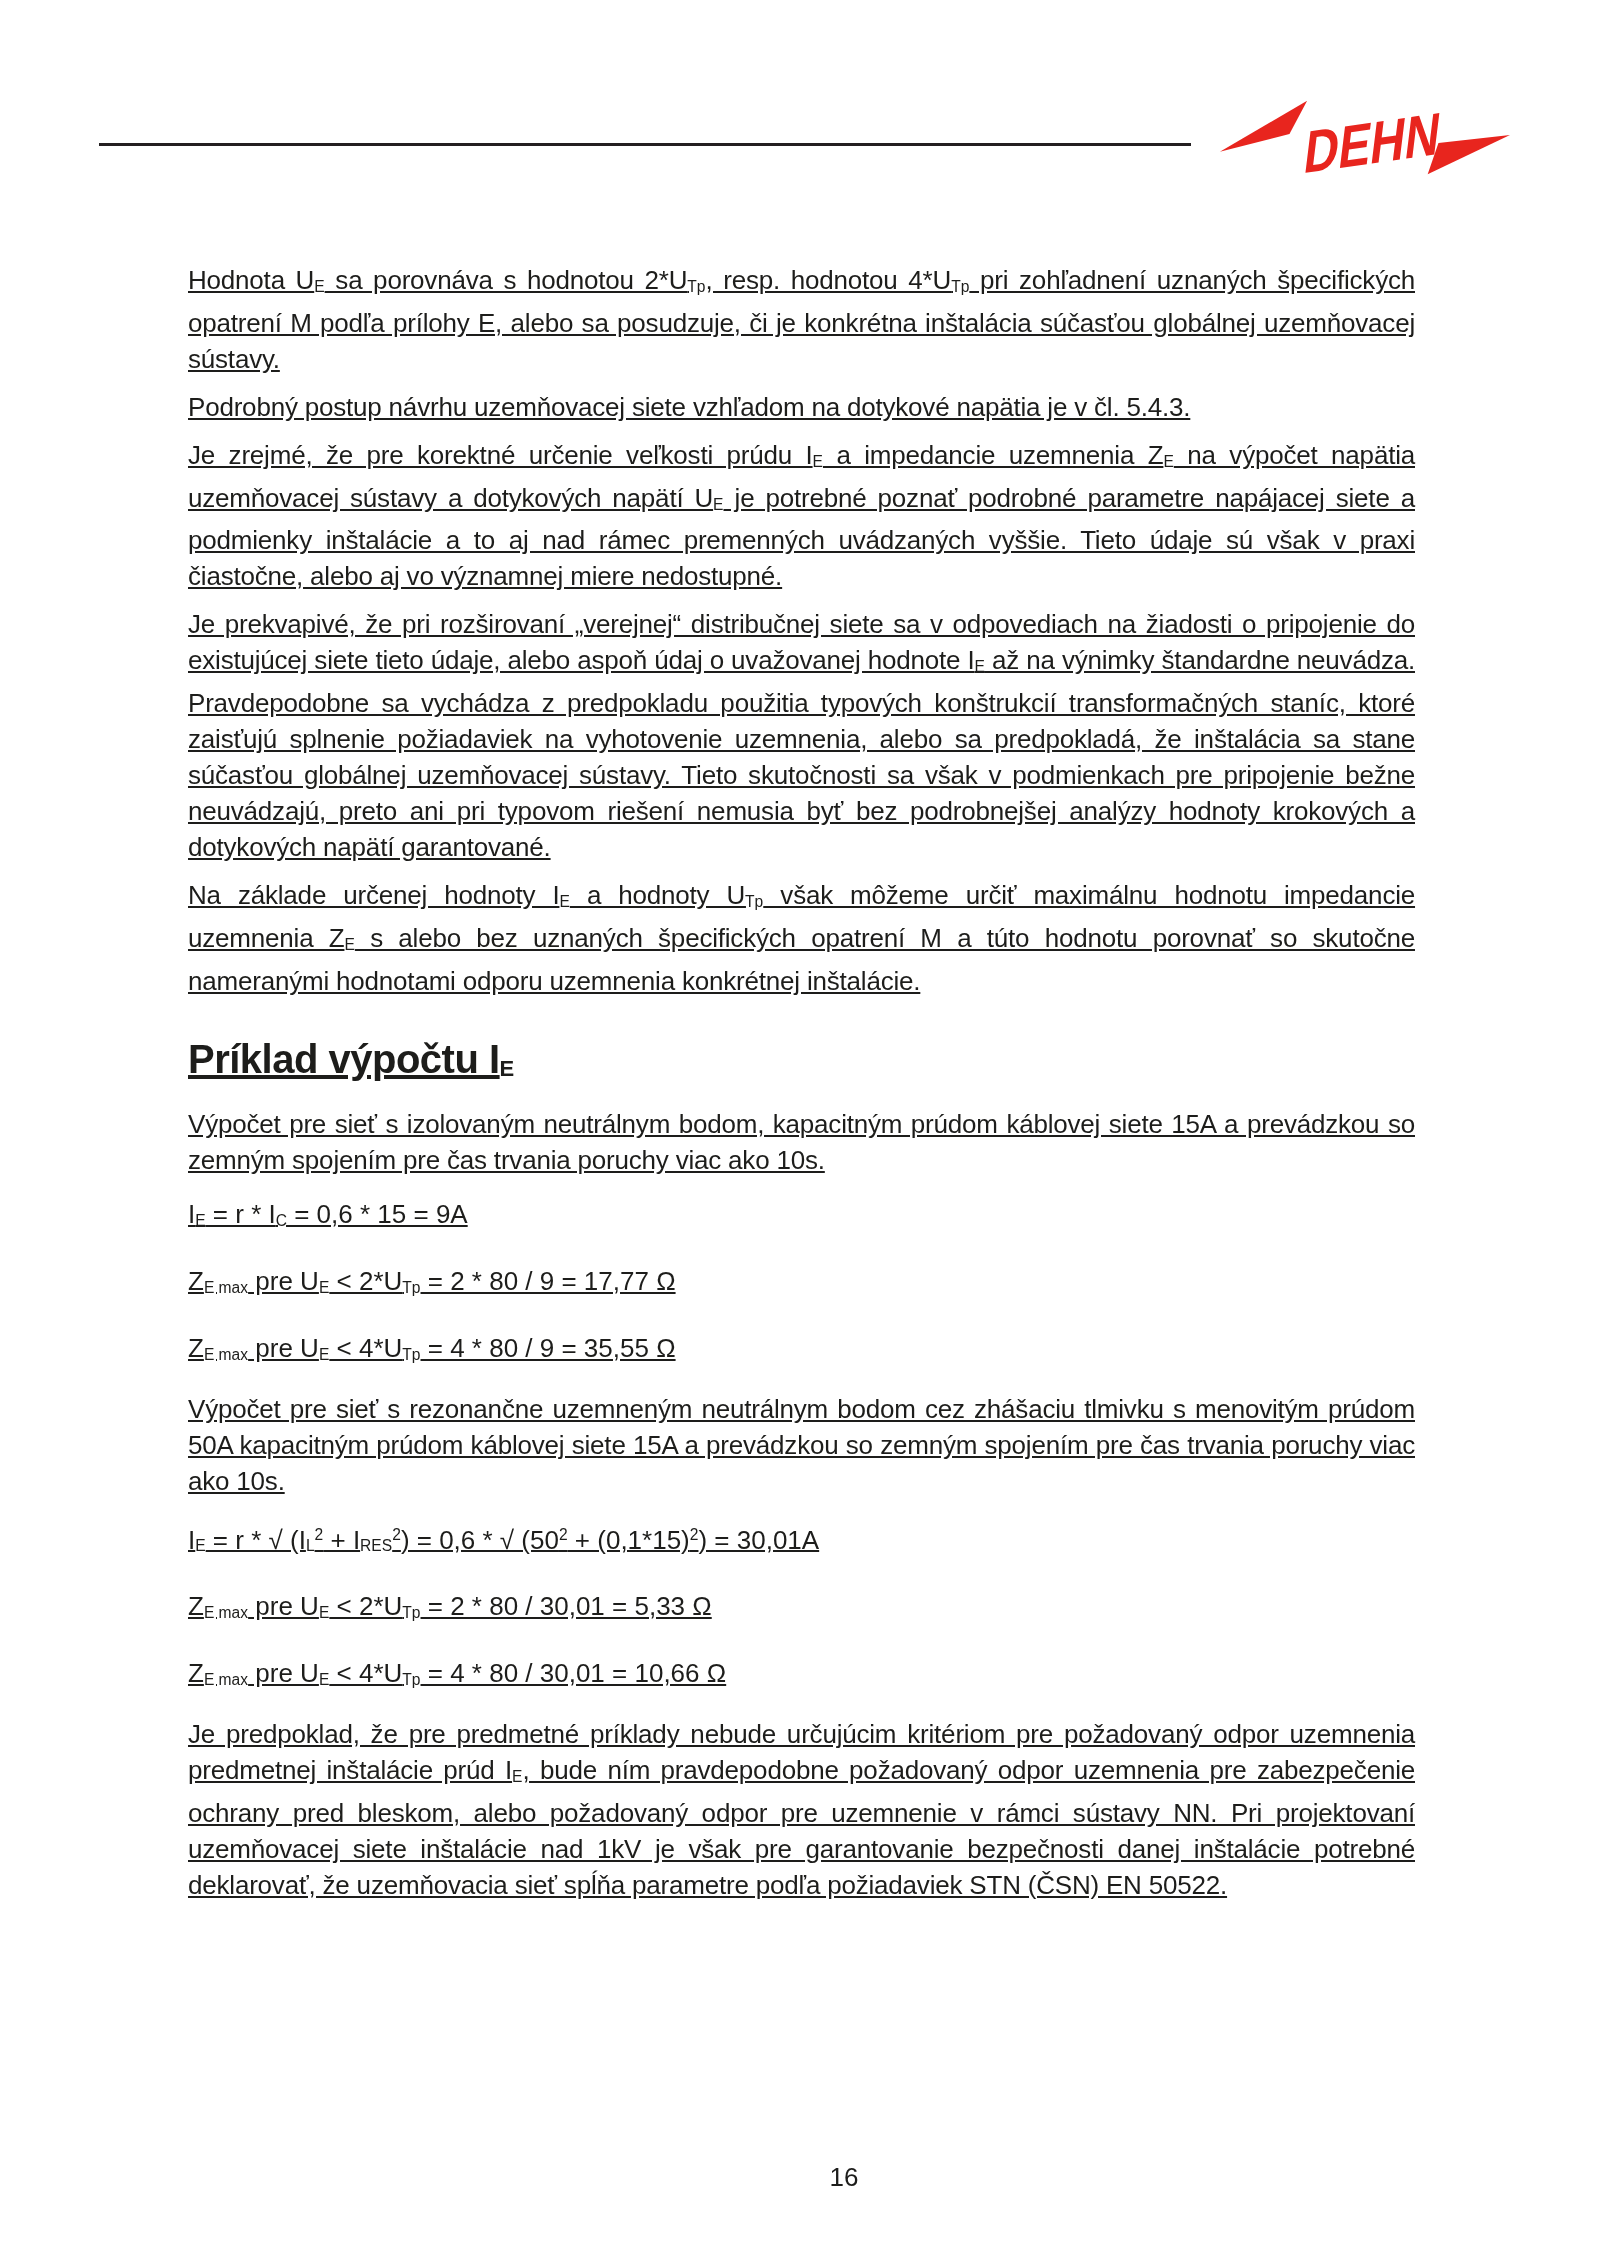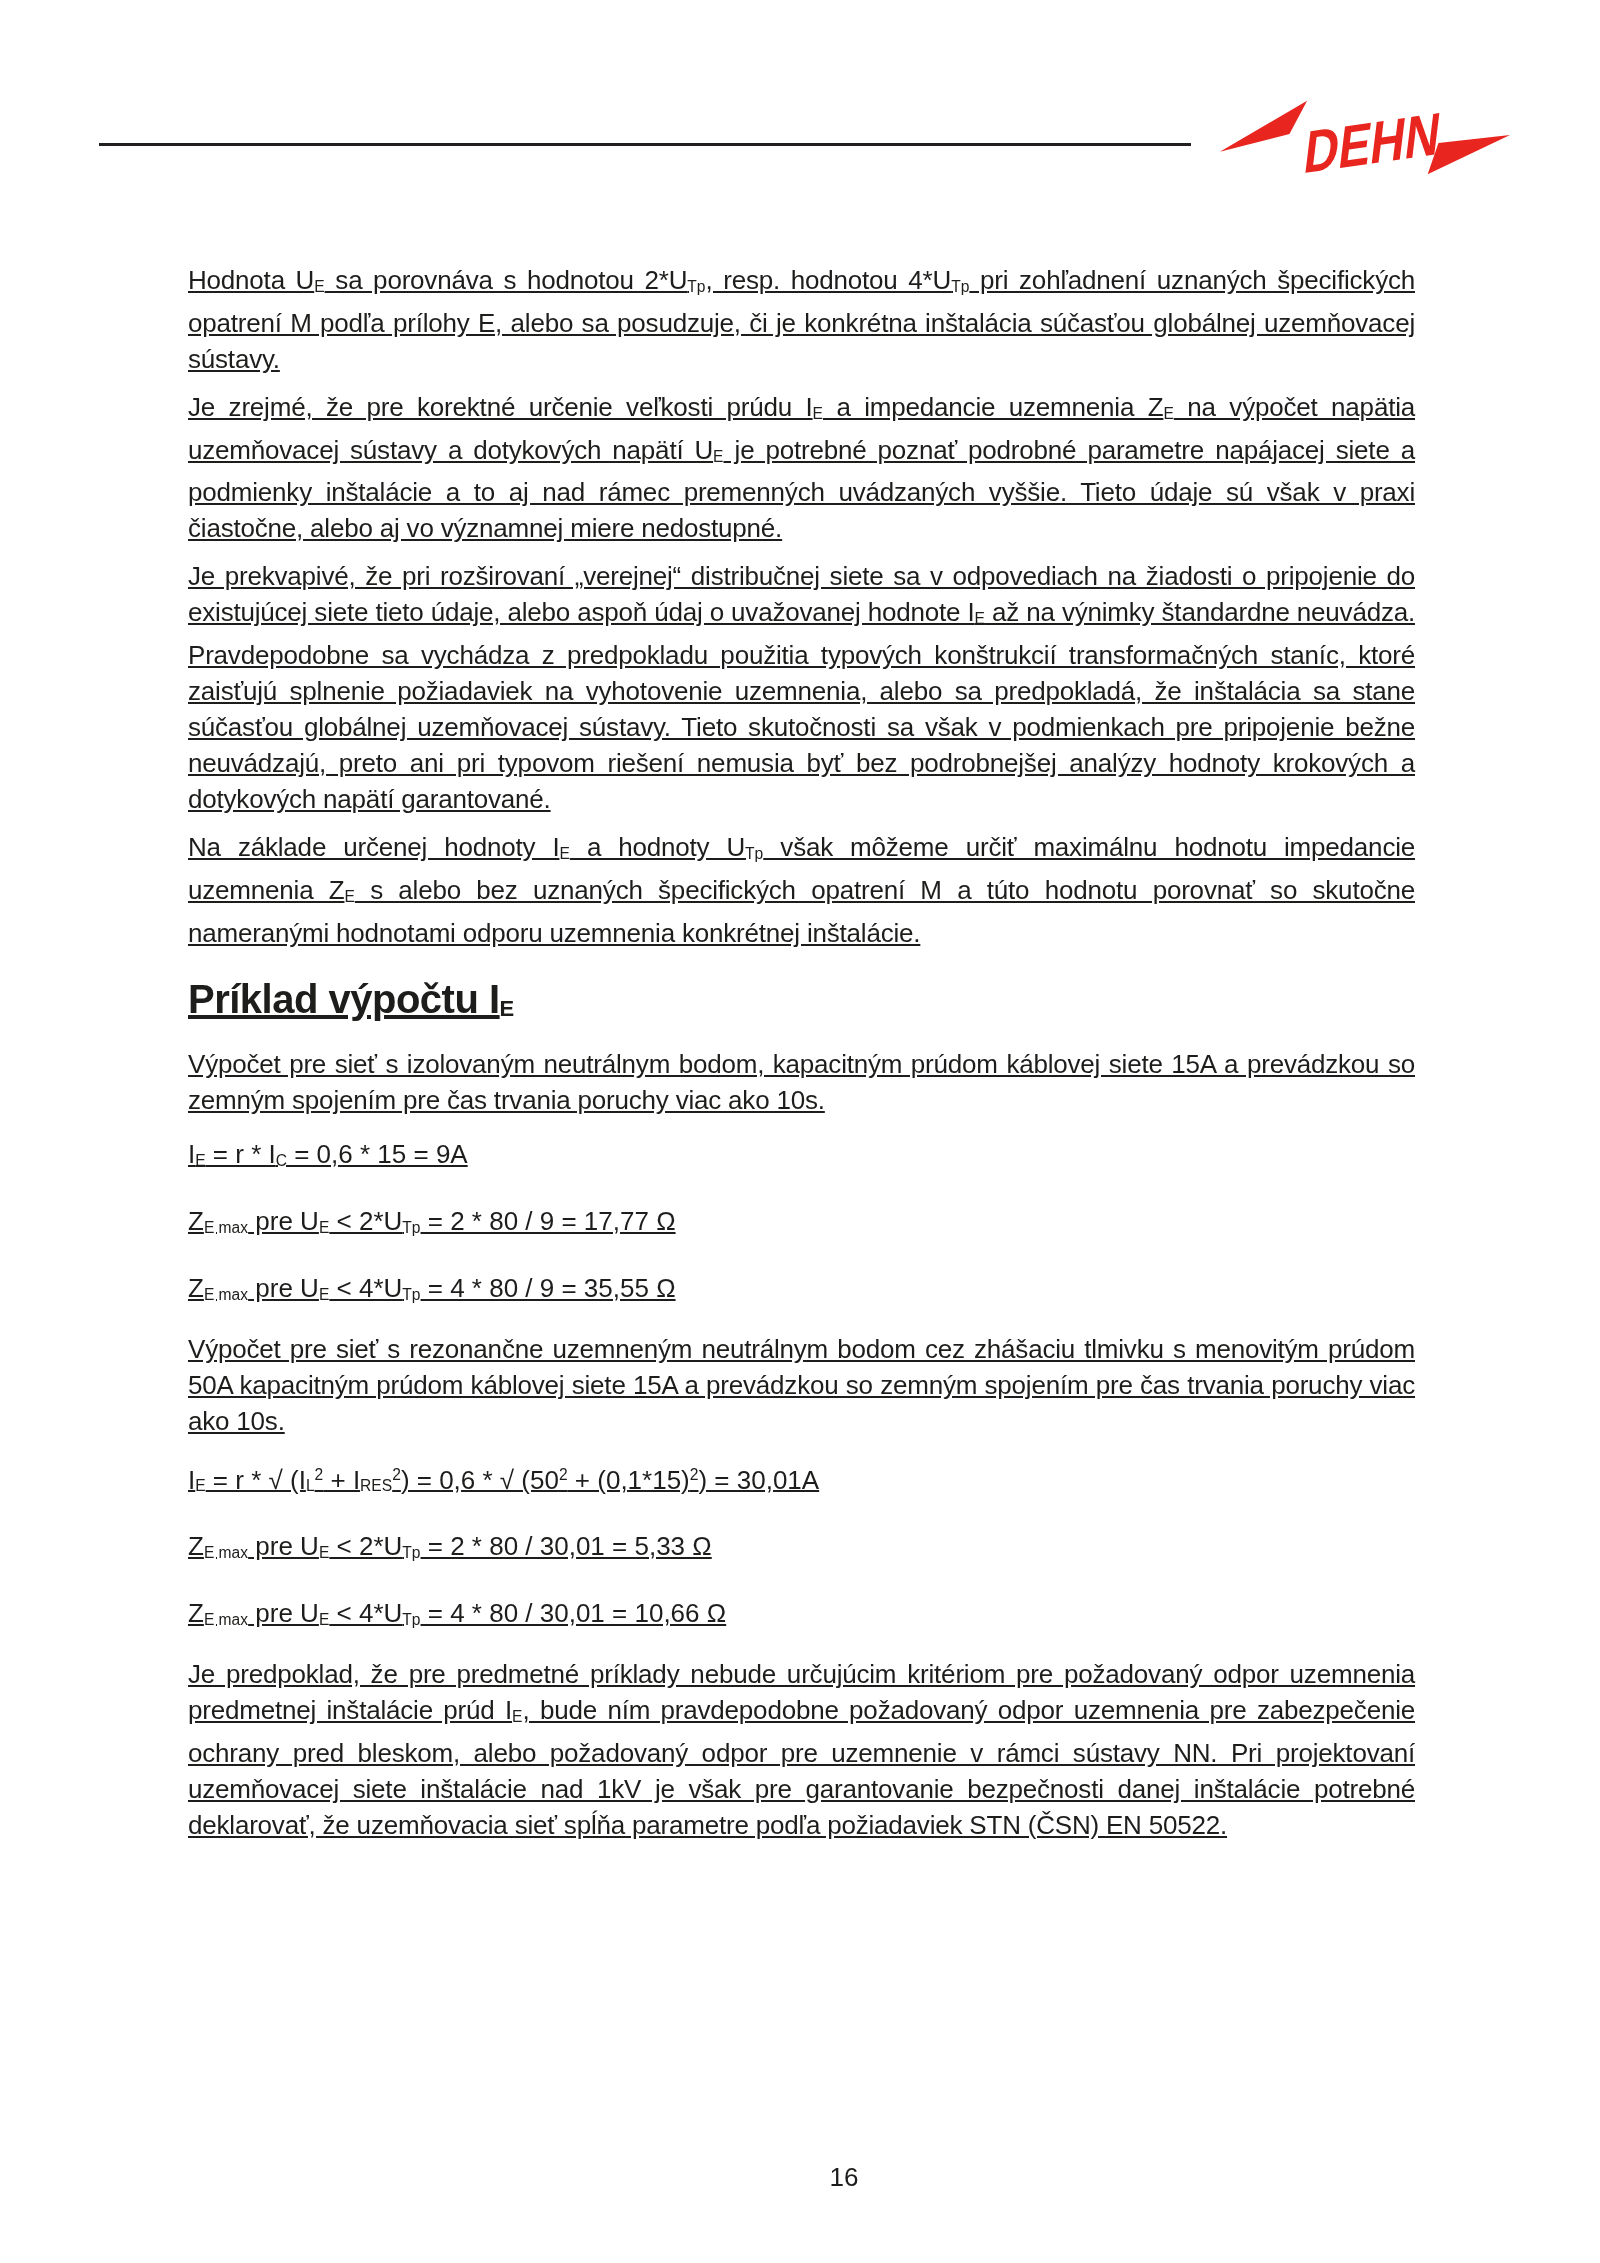--- a/index.html
+++ b/index.html
@@ -35,21 +35,21 @@
     text-decoration: underline;
   }
   .para {
     margin: 0 0 12px 0;
     font-size: 26px;
     line-height: 36px;
     text-align: justify;
     letter-spacing: -0.2px;
   }
   .heading {
-    margin: 24px 0 14px 0;
+    margin: 36px 0 14px 0;
     font-size: 40px;
     line-height: 48px;
     font-weight: bold;
     letter-spacing: -0.5px;
     color: #1d1d1b;
   }
   .heading .sb { font-size: 55%; vertical-align: -0.12em; font-weight: bold; }
   .formula {
     margin: 0 0 12px 0;
     font-size: 26px;
@@ -77,20 +77,21 @@
   <div class="header-rule"></div>
 
   <svg class="logo-svg" viewBox="0 0 302 100" xmlns="http://www.w3.org/2000/svg">
     <polygon points="6,64 95,12 77,46" fill="#e8251e"></polygon>
     <text transform="translate(90,86) rotate(-8) skewX(-15) scale(0.82 1)" font-family="Liberation Sans, sans-serif" font-size="60" font-weight="bold" fill="#e8251e">DEHN</text>
     <polygon points="218,87 229,55 302,47" fill="#e8251e"></polygon>
   </svg>
 
   <div class="content">
     <p class="para">Hodnota U<span class="sb">E</span> sa porovnáva s hodnotou 2*U<span class="sb">Tp</span>, resp. hodnotou 4*U<span class="sb">Tp</span> pri zohľadnení uznaných špecifických opatrení M podľa prílohy E, alebo sa posudzuje, či je konkrétna inštalácia súčasťou globálnej uzemňovacej sústavy.</p>
+    <p class="para">Podrobný postup návrhu uzemňovacej siete vzhľadom na dotykové napätia je v čl. 5.4.3.</p>
     <p class="para">Je zrejmé, že pre korektné určenie veľkosti prúdu I<span class="sb">E</span> a impedancie uzemnenia Z<span class="sb">E</span> na výpočet napätia uzemňovacej sústavy a dotykových napätí U<span class="sb">E</span> je potrebné poznať podrobné parametre napájacej siete a podmienky inštalácie a to aj nad rámec premenných uvádzaných vyššie. Tieto údaje sú však v praxi čiastočne, alebo aj vo významnej miere nedostupné.</p>
     <p class="para">Je prekvapivé, že pri rozširovaní „verejnej“ distribučnej siete sa v odpovediach na žiadosti o pripojenie do existujúcej siete tieto údaje, alebo aspoň údaj o uvažovanej hodnote I<span class="sb">E</span> až na výnimky štandardne neuvádza. Pravdepodobne sa vychádza z predpokladu použitia typových konštrukcií transformačných staníc, ktoré zaisťujú splnenie požiadaviek na vyhotovenie uzemnenia, alebo sa predpokladá, že inštalácia sa stane súčasťou globálnej uzemňovacej sústavy. Tieto skutočnosti sa však v podmienkach pre pripojenie bežne neuvádzajú, preto ani pri typovom riešení nemusia byť bez podrobnejšej analýzy hodnoty krokových a dotykových napätí garantované.</p>
     <p class="para">Na základe určenej hodnoty I<span class="sb">E</span> a hodnoty U<span class="sb">Tp</span> však môžeme určiť maximálnu hodnotu impedancie uzemnenia Z<span class="sb">E</span> s alebo bez uznaných špecifických opatrení M a túto hodnotu porovnať so skutočne nameranými hodnotami odporu uzemnenia konkrétnej inštalácie.</p>
     <h1 class="heading">Príklad výpočtu I<span class="sb">E</span></h1>
     <p class="para">Výpočet pre sieť s izolovaným neutrálnym bodom, kapacitným prúdom káblovej siete 15A a prevádzkou so zemným spojením pre čas trvania poruchy viac ako 10s.</p>
     <div class="formula">I<span class="sb">E</span> = r * I<span class="sb">C</span> = 0,6 * 15 = 9A</div>
     <div class="formula">Z<span class="sb">E max</span> pre U<span class="sb">E</span> &lt; 2*U<span class="sb">Tp</span> = 2 * 80 / 9 = 17,77 Ω</div>
     <div class="formula">Z<span class="sb">E max</span> pre U<span class="sb">E</span> &lt; 4*U<span class="sb">Tp</span> = 4 * 80 / 9 = 35,55 Ω</div>
     <p class="para">Výpočet pre sieť s rezonančne uzemneným neutrálnym bodom cez zhášaciu tlmivku s menovitým prúdom 50A kapacitným prúdom káblovej siete 15A a prevádzkou so zemným spojením pre čas trvania poruchy viac ako 10s.</p>
     <div class="formula">I<span class="sb">E</span> = r * √ (I<span class="sb">L</span><span class="sp">2</span> + I<span class="sb">RES</span><span class="sp">2</span>) = 0,6 * √ (50<span class="sp">2</span> + (0,1*15)<span class="sp">2</span>) = 30,01A</div>

